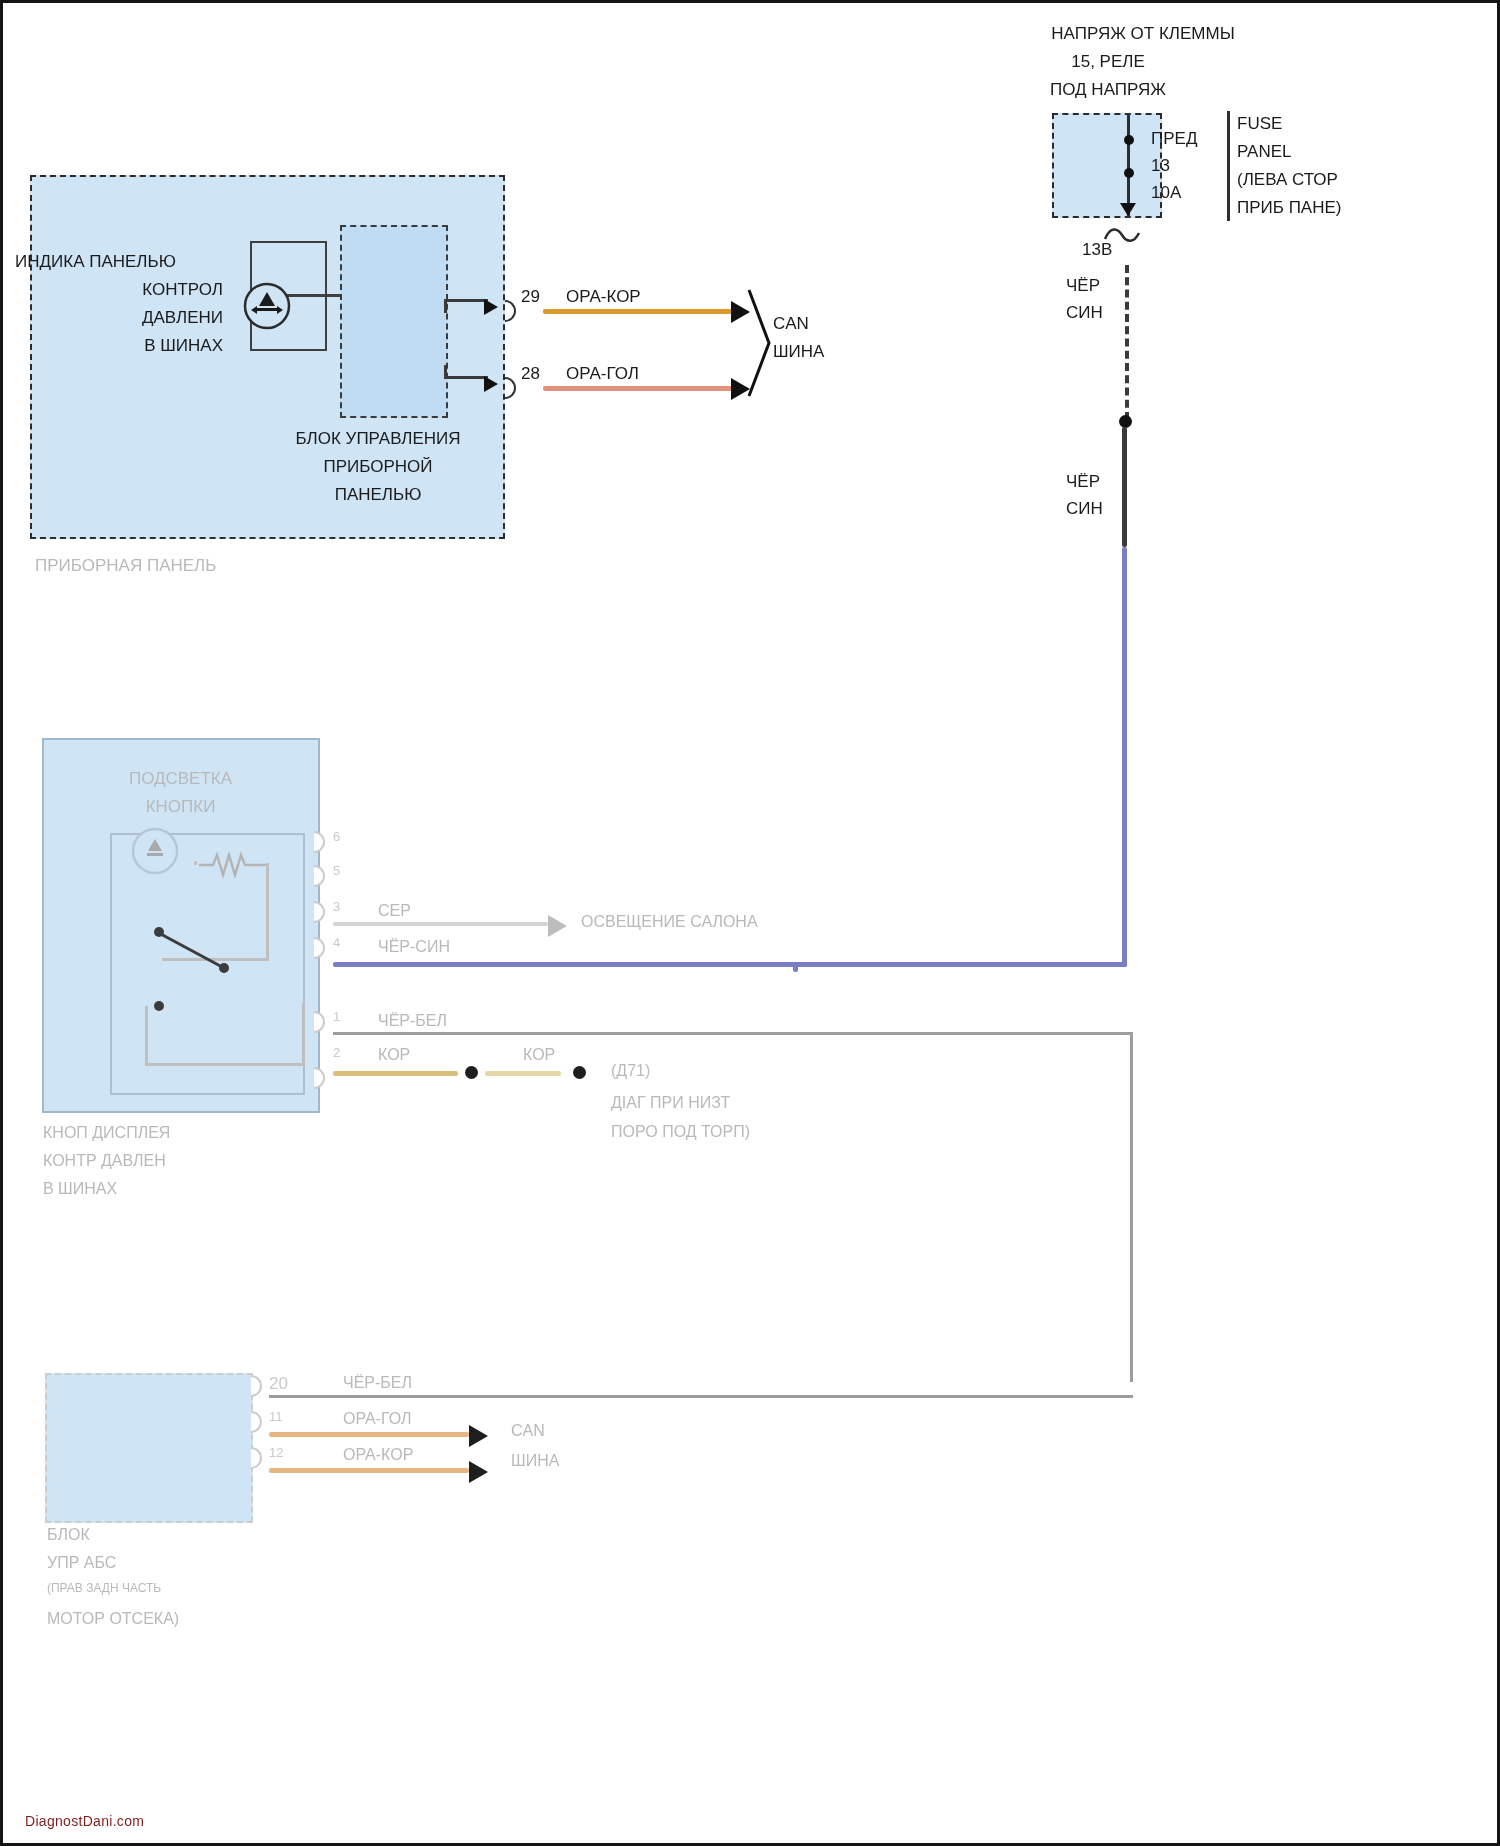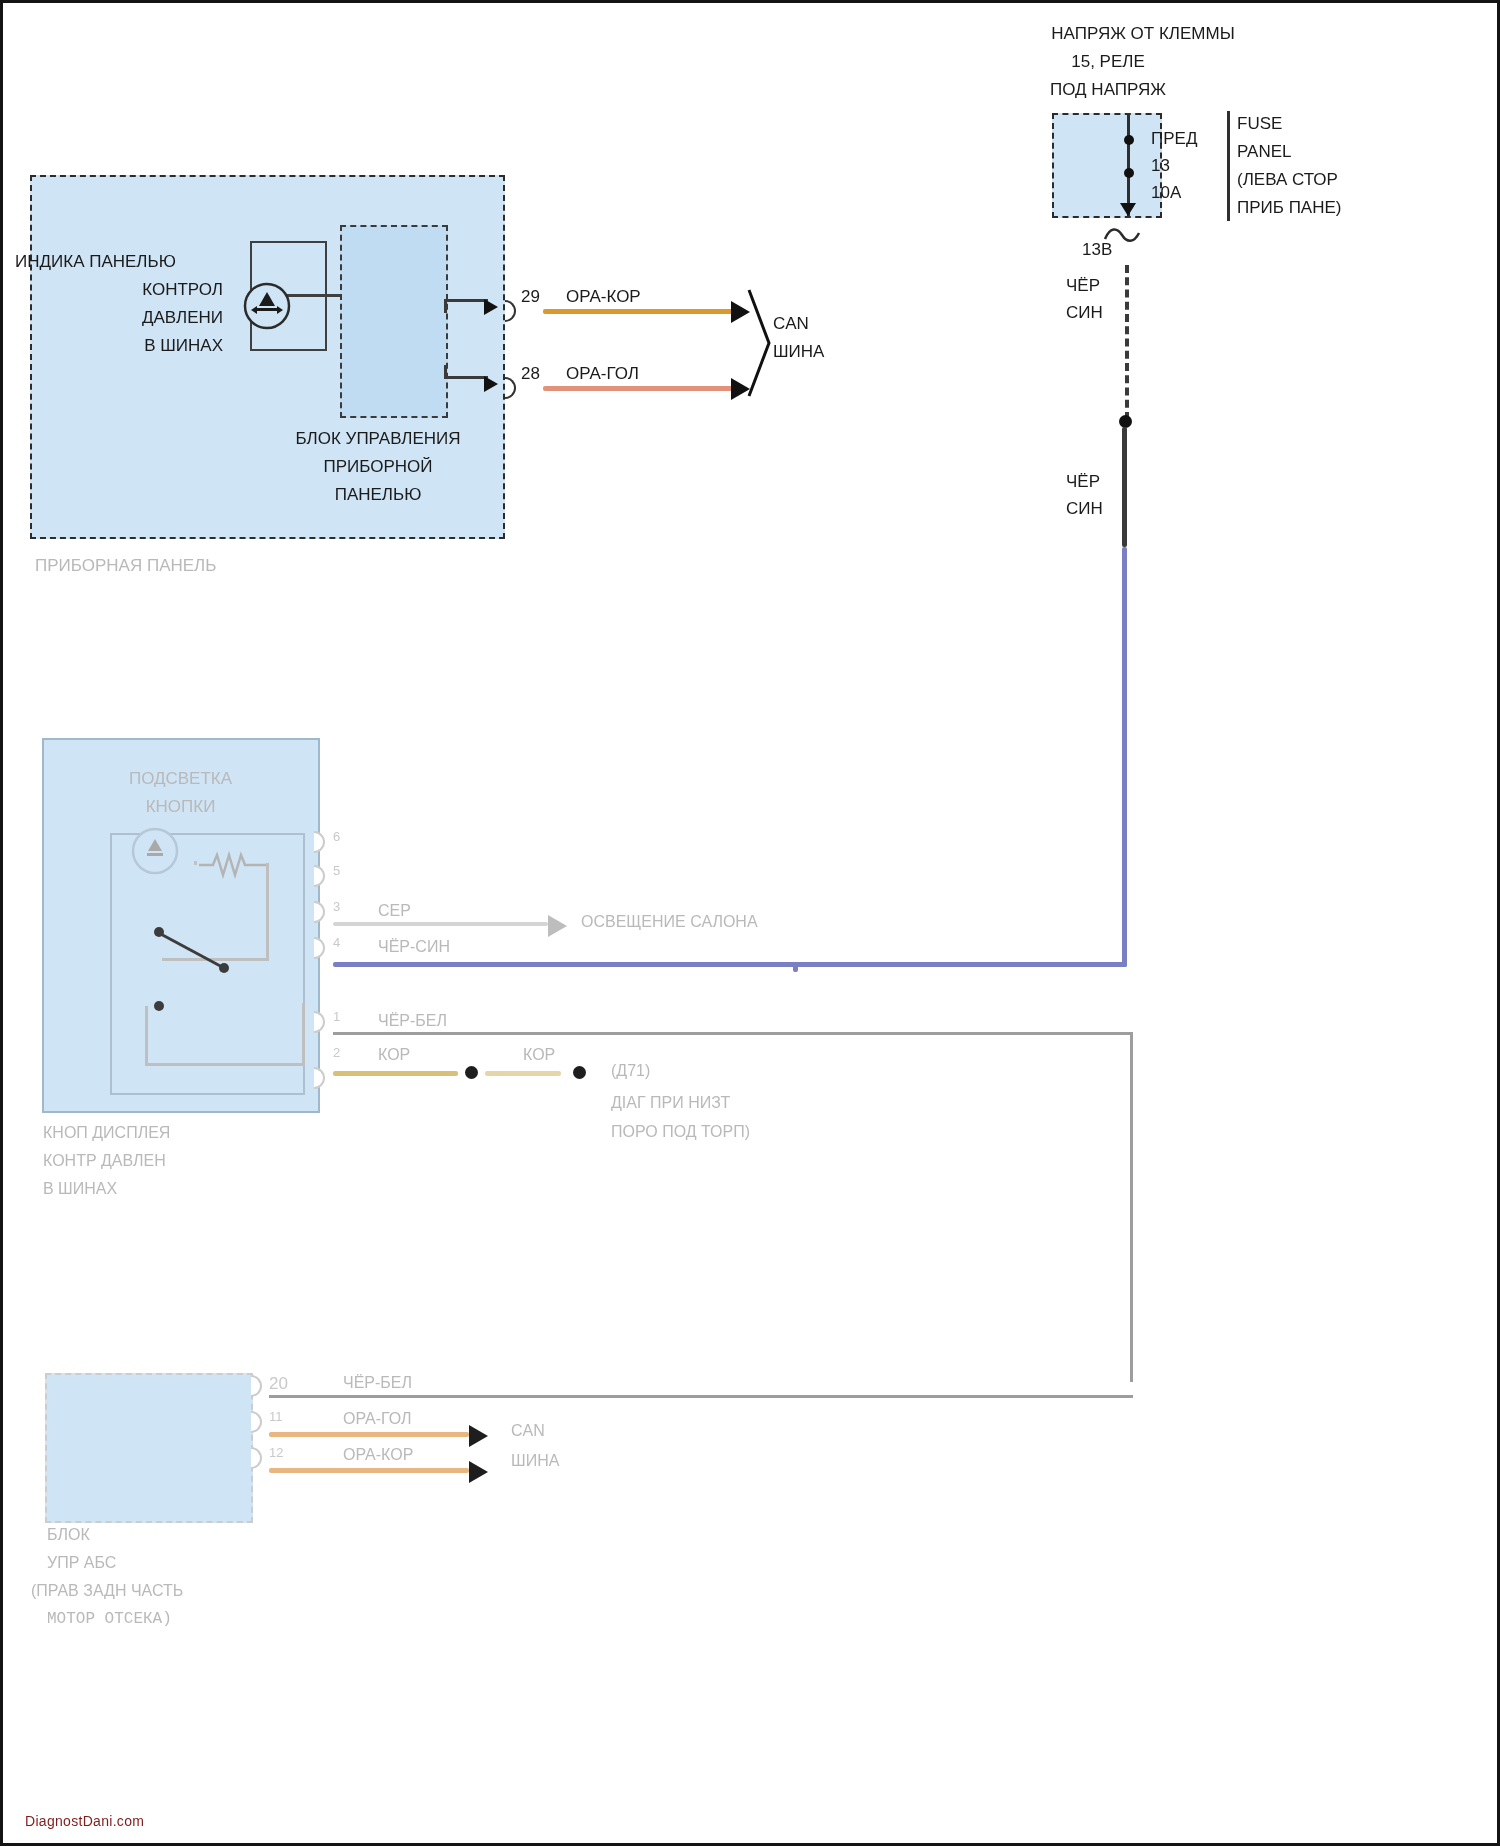--- a/index.html
+++ b/index.html
@@ -291,17 +291,17 @@
   <div class="txt faded2" style="left:266px; top:1442px; font-size:13px;">12</div>
   <div class="txt faded" style="left:340px; top:1442px; font-size:16px;">ОРА-КОР</div>
   <div class="wire" style="left:266px; top:1465px; width:200px; height:5px; background:#e8b680;"></div>
   <div class="arrow-r faded" style="left:466px; top:1458px; border-left-color:#1e1e1e;"></div>
 
   <div class="txt faded" style="left:508px; top:1418px; font-size:16px;">CAN</div>
   <div class="txt faded" style="left:508px; top:1448px; font-size:16px;">ШИНА</div>
 
   <div class="txt faded" style="left:44px; top:1522px; font-size:16px;">БЛОК</div>
   <div class="txt faded" style="left:44px; top:1550px; font-size:16px;">УПР АБС</div>
-  <div class="txt faded" style="left:28px; top:1578px; font-size:16px;">(ПРАВ ЗАДН ЧАСТЬ</div>
-  <div class="txt faded" style="left:44px; top:1606px; font-size:16px;font-family:Liberation Mono, monospace;">МОТОР ОТСЕКА)</div>
+  <div class="txt faded" style="left:44px; top:1578px; font-size:12px;">(ПРАВ ЗАДН ЧАСТЬ</div>
+  <div class="txt faded" style="left:44px; top:1606px; font-size:16px;">МОТОР ОТСЕКА)</div>
 
   <div class="watermark">DiagnostDani.com</div>
 </div>
 
 </body></html>

